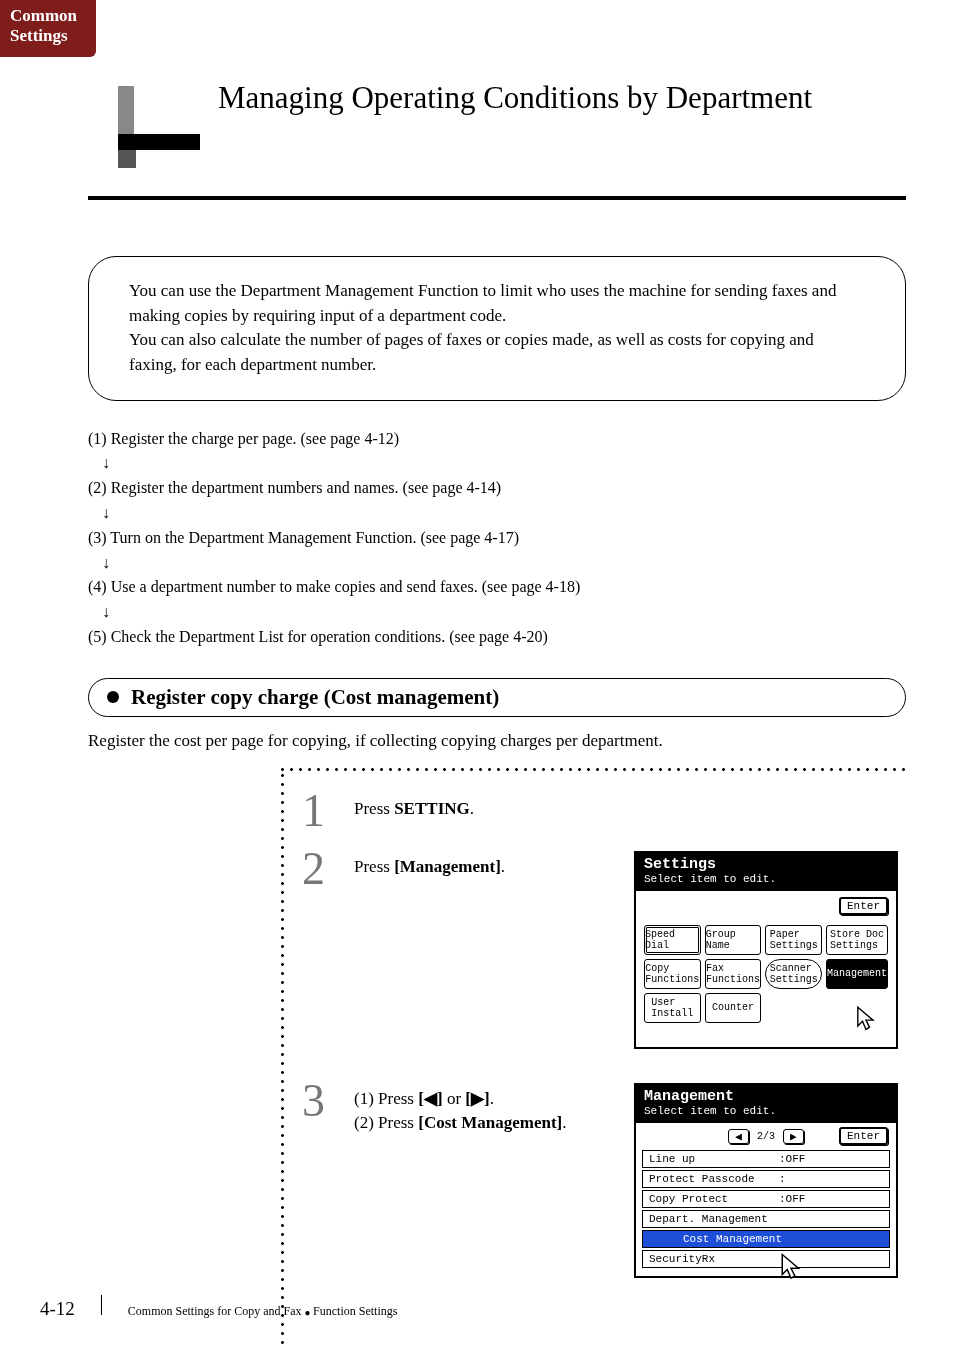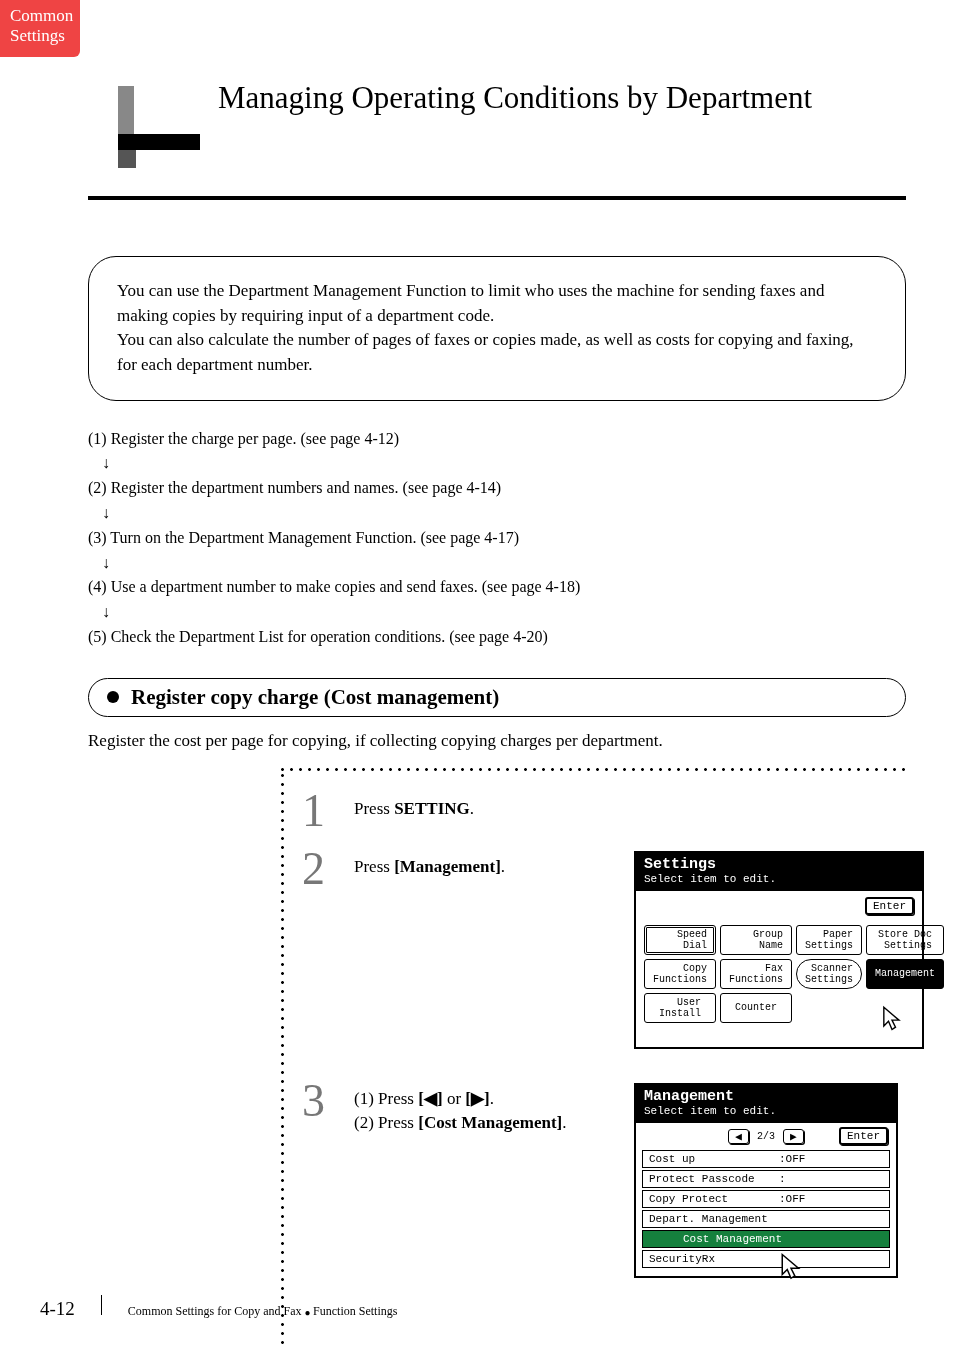--- a/index.html
+++ b/index.html
@@ -8,27 +8,28 @@
     height: 1350px;
     background: #fff;
     font-family: Georgia, 'Times New Roman', serif;
     color: #000;
     position: relative;
   }
   .tab {
     position: absolute;
     top: 0;
     left: 0;
-    width: 80px;
-    background: #ef4444;
+    width: 96px;
+    background: #7f1d1d;
     color: #fff;
     padding: 6px 10px 10px 10px;
     font-size: 17px;
     line-height: 1.2;
     border-bottom-right-radius: 6px;
+    font-weight: bold;
   }
   .content {
     padding: 80px 48px 0 88px;
   }
   .title-block {
     display: flex;
     align-items: flex-start;
     margin-left: 30px;
     margin-bottom: 28px;
   }
@@ -49,21 +50,21 @@
     margin-left: 18px;
   }
   .thick-rule {
     border: none;
     border-top: 4px solid #000;
     margin: 0 0 56px 0;
   }
   .intro-box {
     border: 1px solid #000;
     border-radius: 28px;
-    padding: 22px 28px;
+    padding: 22px 40px;
     font-size: 17px;
     line-height: 1.45;
     margin-bottom: 26px;
   }
   .steps-list {
     font-size: 16px;
     line-height: 1.55;
     margin-bottom: 28px;
   }
   .section-pill {
@@ -157,24 +158,24 @@
     grid-template-columns: repeat(4, 1fr);
     gap: 4px;
   }
   .btn-grid .cell {
     border: 1px solid #000;
     border-radius: 3px;
     height: 30px;
     display: flex;
     align-items: center;
     justify-content: center;
-    text-align: right;
+    text-align: left;
     font-size: 10px;
     line-height: 1.1;
-    padding: 8px;
+    padding: 0;
   }
   .btn-grid .cell.blank { border: none; }
   .btn-grid .cell.sel { background: #000; color: #fff; }
   .btn-grid .cell.dbl { outline: 1px solid #000; outline-offset: -3px; }
   .cursor {
     position: absolute;
     width: 28px; height: 28px;
     right: 16px; bottom: 14px;
   }
   .cursor svg { width: 100%; height: 100%; }
@@ -203,21 +204,21 @@
     box-shadow: 1px 1px 0 #000;
   }
   .mgmt-list .row {
     border: 1px solid #000;
     margin: 2px 6px;
     padding: 2px 6px;
     font-size: 11px;
     display: flex;
   }
   .mgmt-list .row .lbl { flex: 0 0 130px; }
-  .mgmt-list .row.sel { background: #15803d; color: #fff; padding-left: 40px; }
+  .mgmt-list .row.sel { background: #1d4ed8; color: #fff; padding-left: 40px; }
   .mgmt-list .row.last { margin-bottom: 8px; }
   .screen2-wrap { position: relative; }
   .screen2-wrap .cursor2 {
     position: absolute;
     width: 30px; height: 30px;
     left: 140px; bottom: -6px;
   }
   .footer {
     position: absolute;
     bottom: 30px;
@@ -347,21 +348,21 @@
           <span class="t2">Select item to edit.</span>
         </div>
         <div class="mgmt-top-row">
           <span class="arrow">◀</span>
           <span class="page">2/3</span>
           <span class="arrow">▶</span>
           <span class="enter">Enter</span>
         </div>
         <div class="mgmt-list">
           <div class="row">
-            <span class="lbl">Cost up</span>
+            <span class="lbl">Line up</span>
             <span>:OFF</span>
           </div>
           <div class="row">
             <span class="lbl">Protect Passcode</span>
             <span>:</span>
           </div>
           <div class="row">
             <span class="lbl">Copy Protect</span>
             <span>:OFF</span>
           </div>

